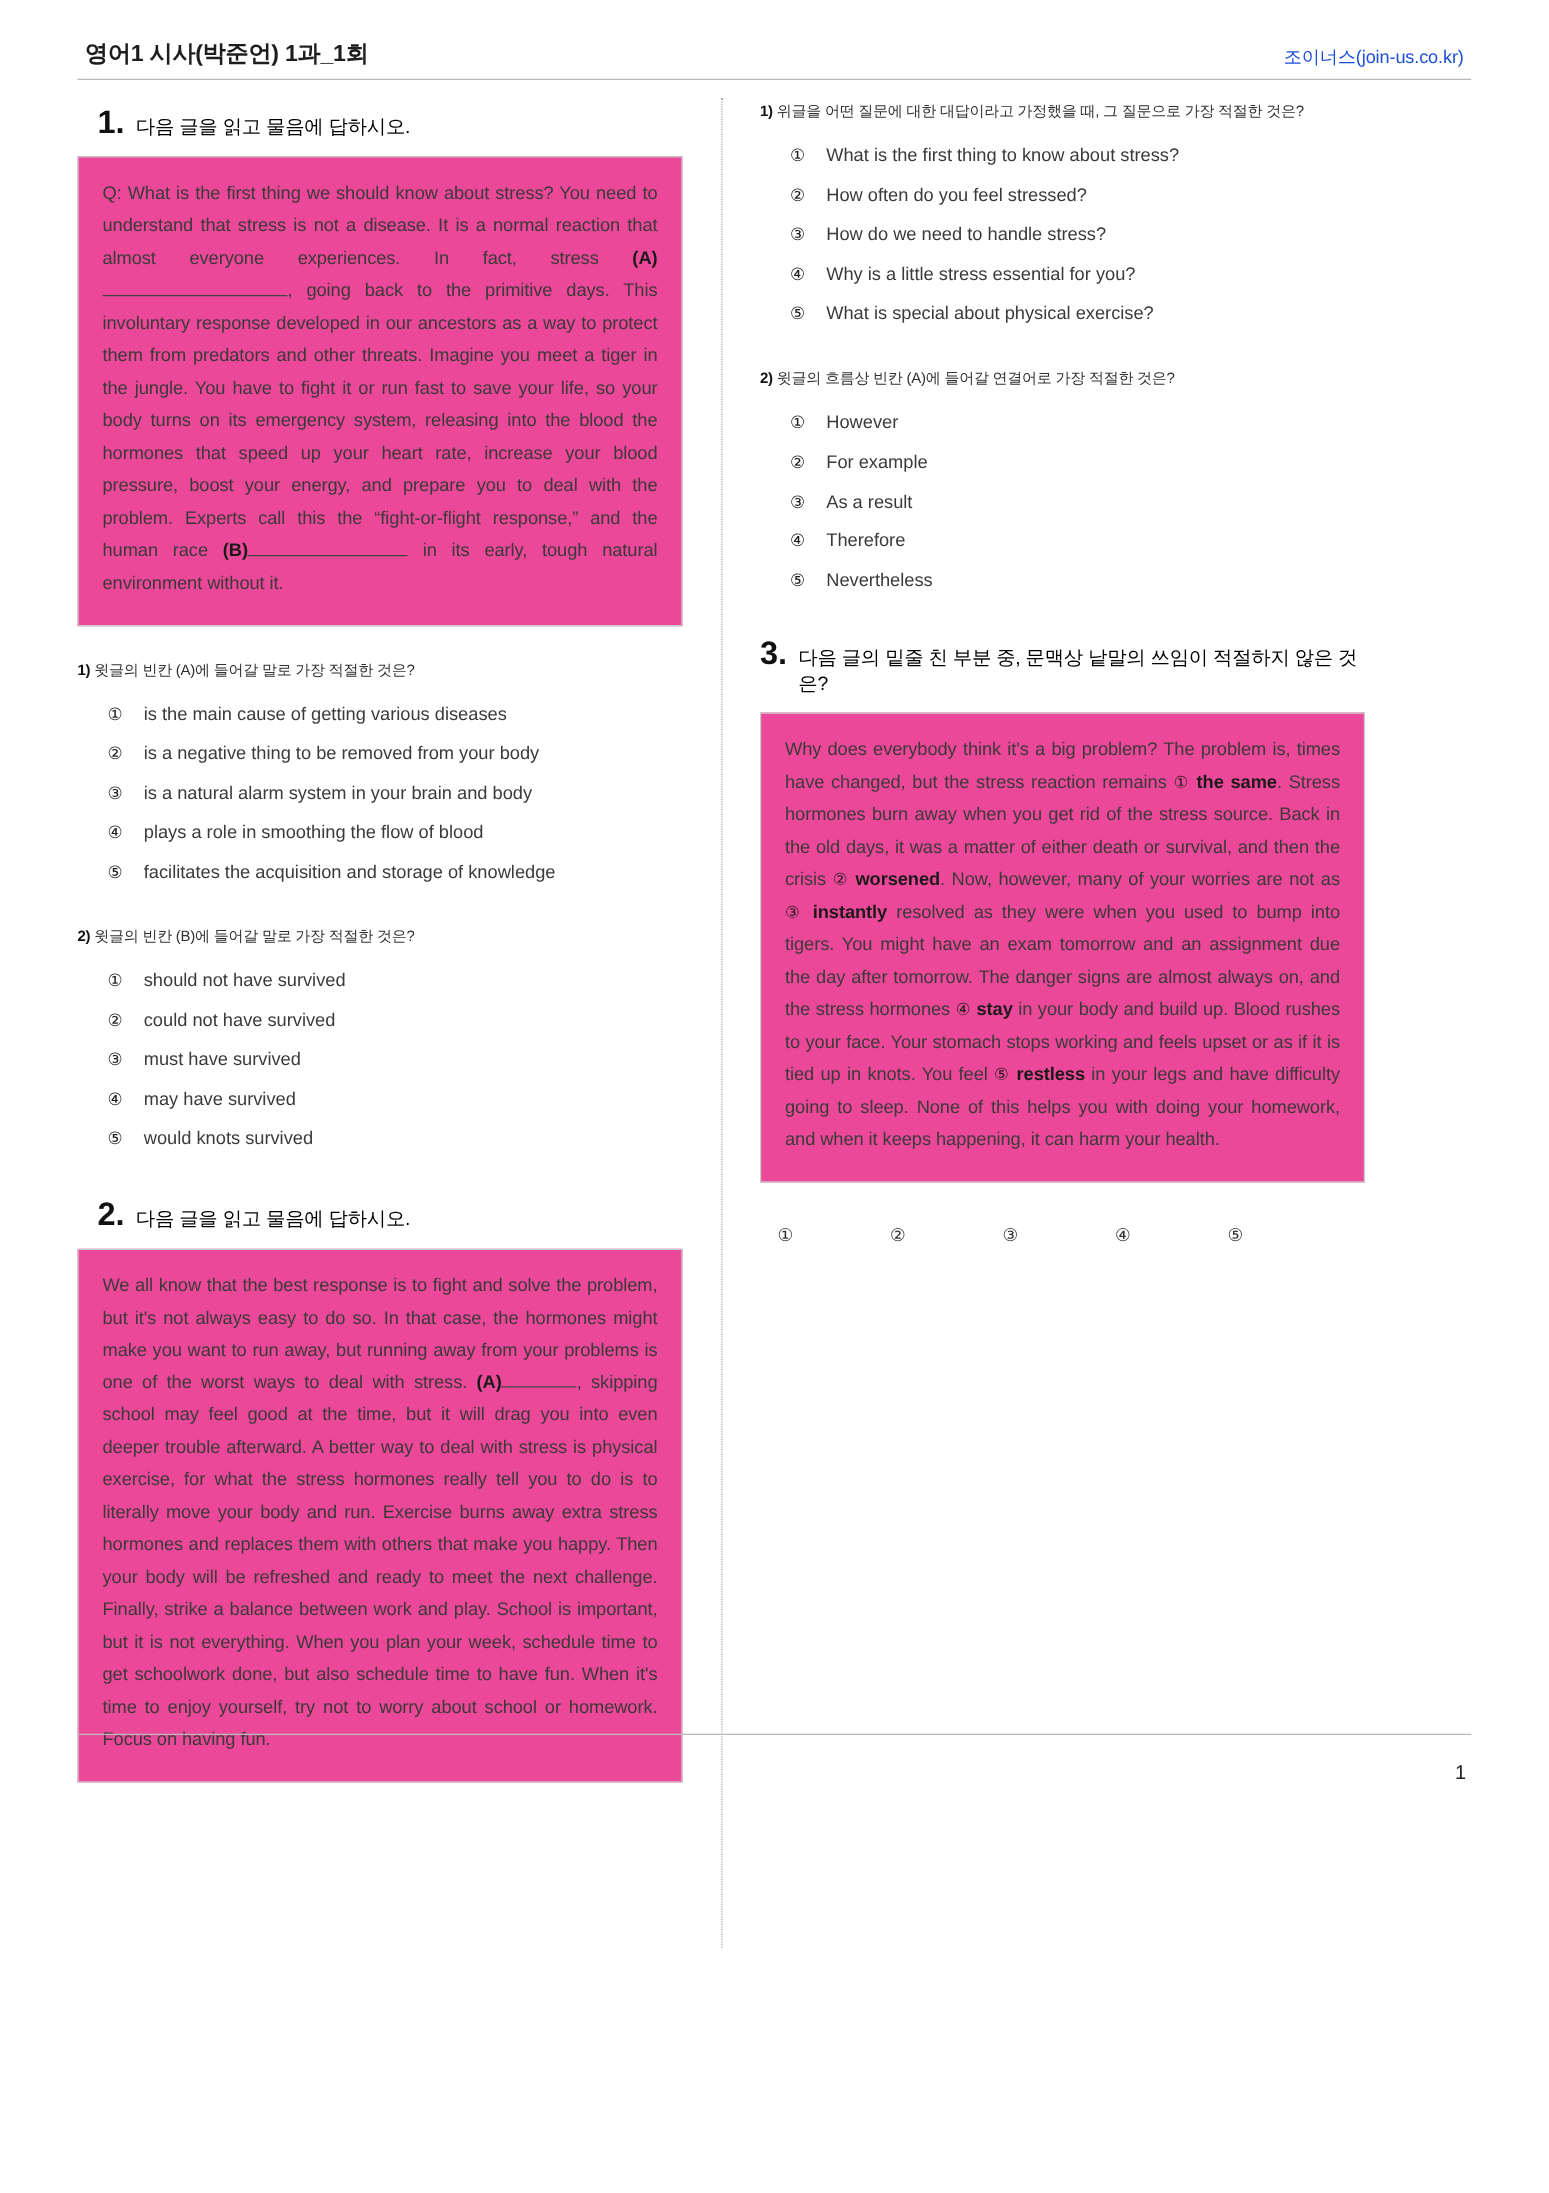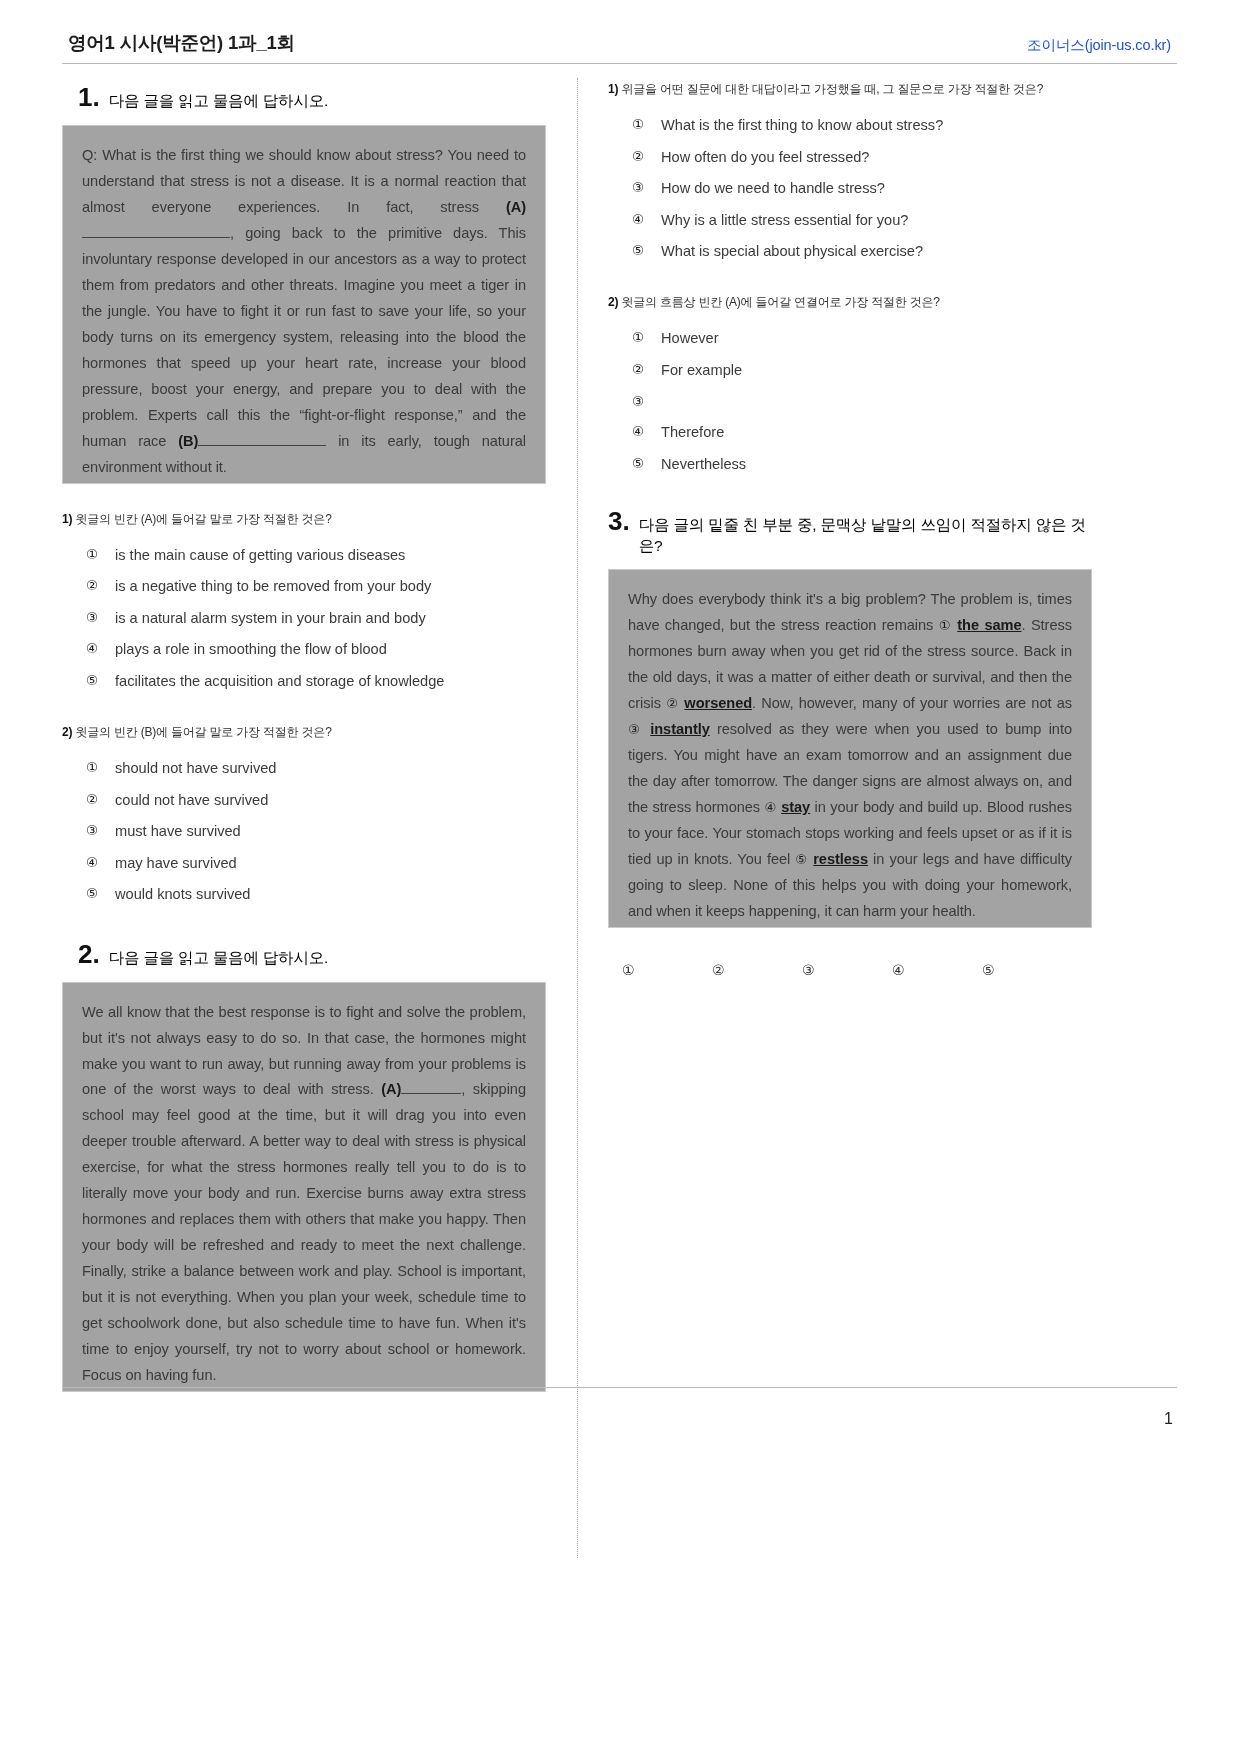--- a/index.html
+++ b/index.html
@@ -82,22 +82,22 @@
     line-height: 1;
   }
   .qnum-head .head-text {
     font-size: 15.5px;
     color: #000000;
     letter-spacing: -0.2px;
   }
 
   .passage {
     border: 1px solid #c9c9c9;
-    background: #a3a3a3;
-    padding: 17px 19px 2px 19px;
+    background: #ec4899;
+    padding: 17px 19px 19px 19px;
     font-size: 14.6px;
     line-height: 1.78;
     text-align: justify;
     color: #3a3a3a;
     letter-spacing: -0.05px;
   }
   .passage.left-box { margin: 0 0 0 0; }
 
   .blank-a, .blank-b { font-weight: bold; color: #1a1a1a; }
   .fill { border-bottom: 1px solid #444; display: inline-block; }
@@ -128,21 +128,21 @@
     font-size: 13.5px;
     color: #1d1d1d;
     line-height: 1.6;
     flex: 0 0 auto;
     width: 16px;
     text-align: center;
   }
   .choice-text { flex: 1 1 auto; }
 
   .numtag { font-size: 13.2px; color: #1d1d1d; }
-  .uline { text-decoration: underline; font-weight: bold; color: #1a1a1a; }
+  .uline { font-weight: bold; color: #1a1a1a; }
 
   
   .answer-row {
     display: flex;
     margin: 34px 0 0 14px;
     gap: 0;
   }
   .answer-row .ans {
     width: 90px;
     font-size: 14px;
@@ -295,20 +295,21 @@
         <div class="choice">
           <span class="circ">①</span>
           <span class="choice-text">However</span>
         </div>
         <div class="choice">
           <span class="circ">②</span>
           <span class="choice-text">For example</span>
         </div>
         <div class="choice">
           <span class="circ">③</span>
+          <span class="choice-text">As a result</span>
         </div>
         <div class="choice">
           <span class="circ">④</span>
           <span class="choice-text">Therefore</span>
         </div>
         <div class="choice">
           <span class="circ">⑤</span>
           <span class="choice-text">Nevertheless</span>
         </div>
       </div>

